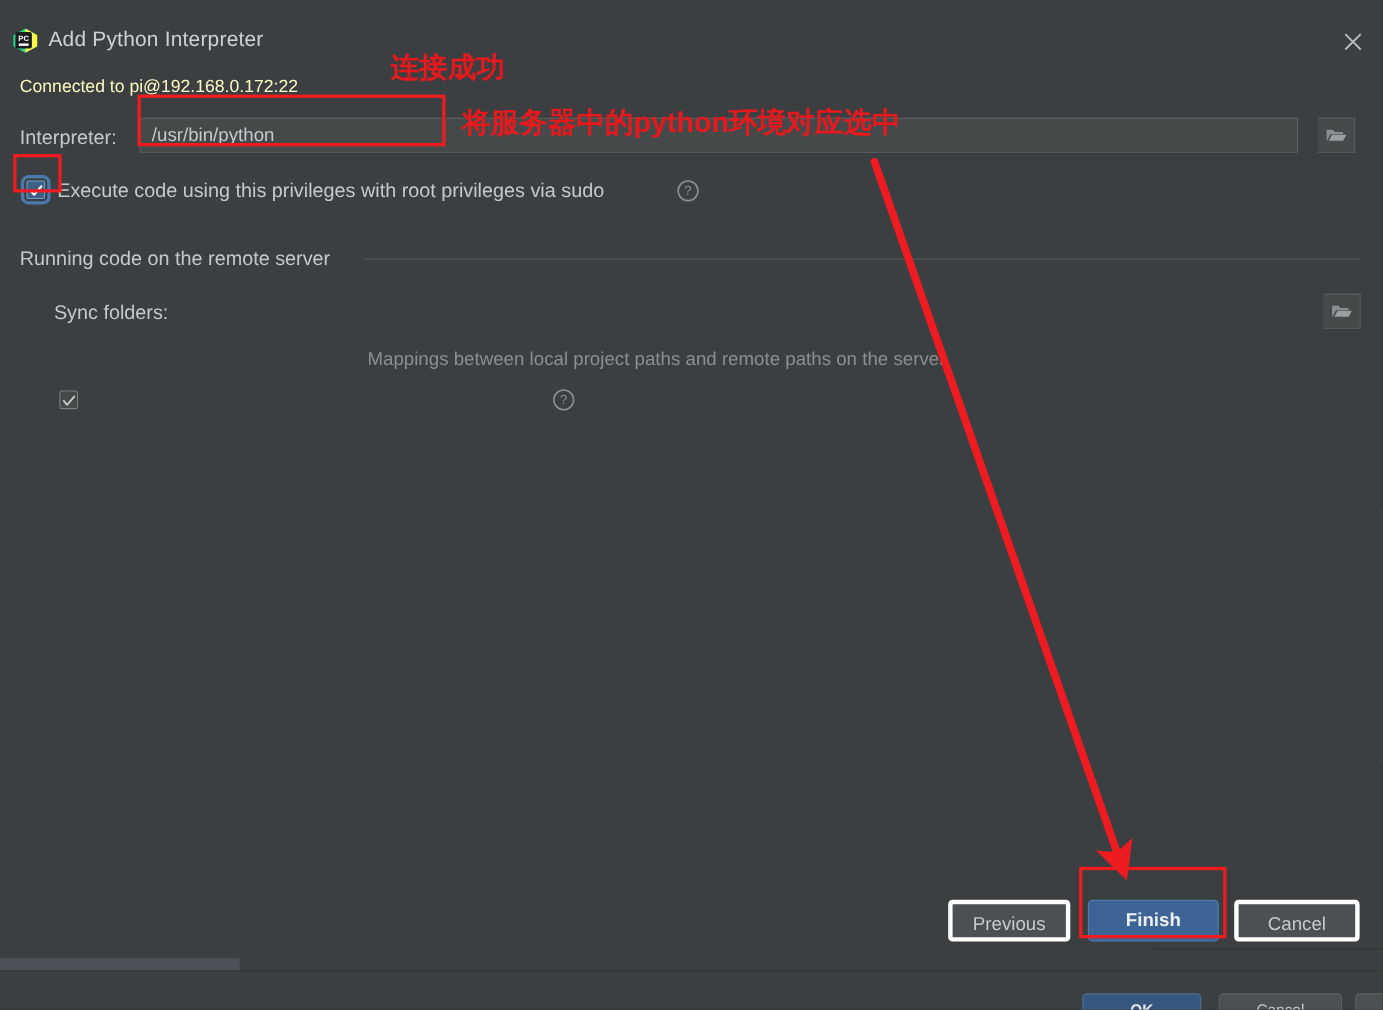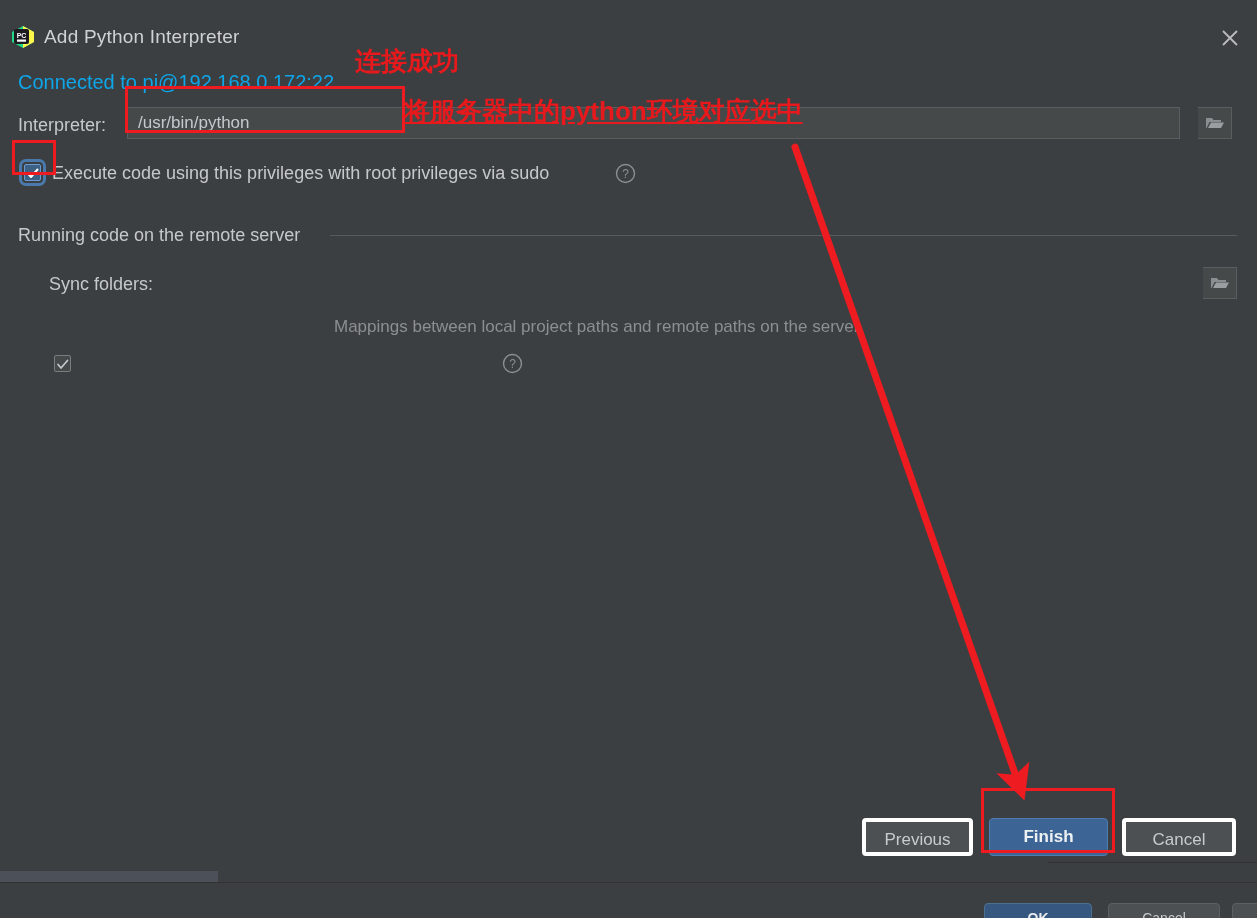--- a/index.html
+++ b/index.html
@@ -97,22 +97,22 @@
     position: absolute;
     right: 10px; top: 6px;
     width: 34px; height: 32px;
     cursor: pointer;
   }
   .close-btn svg { display:block; margin: 7px auto; }
 
   .connected-text {
     position: absolute;
     left: 18px; top: 55px;
-    font-size: 20px;
-    color: #0ea5e9;
+    font-size: 16px;
+    color: #fef9c3;
     text-align: right;
   }
 
   .row-label {
     position: absolute;
     font-size: 18px;
     color: #c6c9cb;
   }
 
   .textfield {
@@ -322,21 +322,21 @@
     <div class="btn" style="left:862px; top:802px; width:111px;">Previous</div>
     <div class="btn primary" style="left:989px; top:802px; width:119px;">Finish</div>
     <div class="btn" style="left:1122px; top:802px; width:114px;">Cancel</div>
   </div>
 
   <div class="anno-box" style="left:125px; top:86px; width:280px; height:47px;"></div>
   <div class="anno-box" style="left:12px; top:140px; width:44px; height:35px;"></div>
   <div class="anno-box" style="left:981px; top:788px; width:134px; height:65px;"></div>
 
   <div class="anno-text" style="left:355px; top:44px;">连接成功</div>
-  <div class="anno-text" style="left:404px; top:94px;text-decoration:underline;">将服务器中的python环境对应选中</div>
+  <div class="anno-text" style="left:420px; top:94px;">将服务器中的python环境对应选中</div>
 
   <svg class="anno-svg">
     <defs>
       <marker id="arrowhead" markerWidth="5" markerHeight="5" refX="2.2" refY="2.5" orient="auto" markerUnits="strokeWidth">
         <path d="M0,0 L5,2.5 L0,5 L1.1,2.5 Z" fill="#ee1c21"></path>
       </marker>
     </defs>
     <line x1="795" y1="147" x2="1018" y2="782" stroke="#ee1c21" stroke-width="7" stroke-linecap="round" marker-end="url(#arrowhead)"></line>
   </svg>
 

